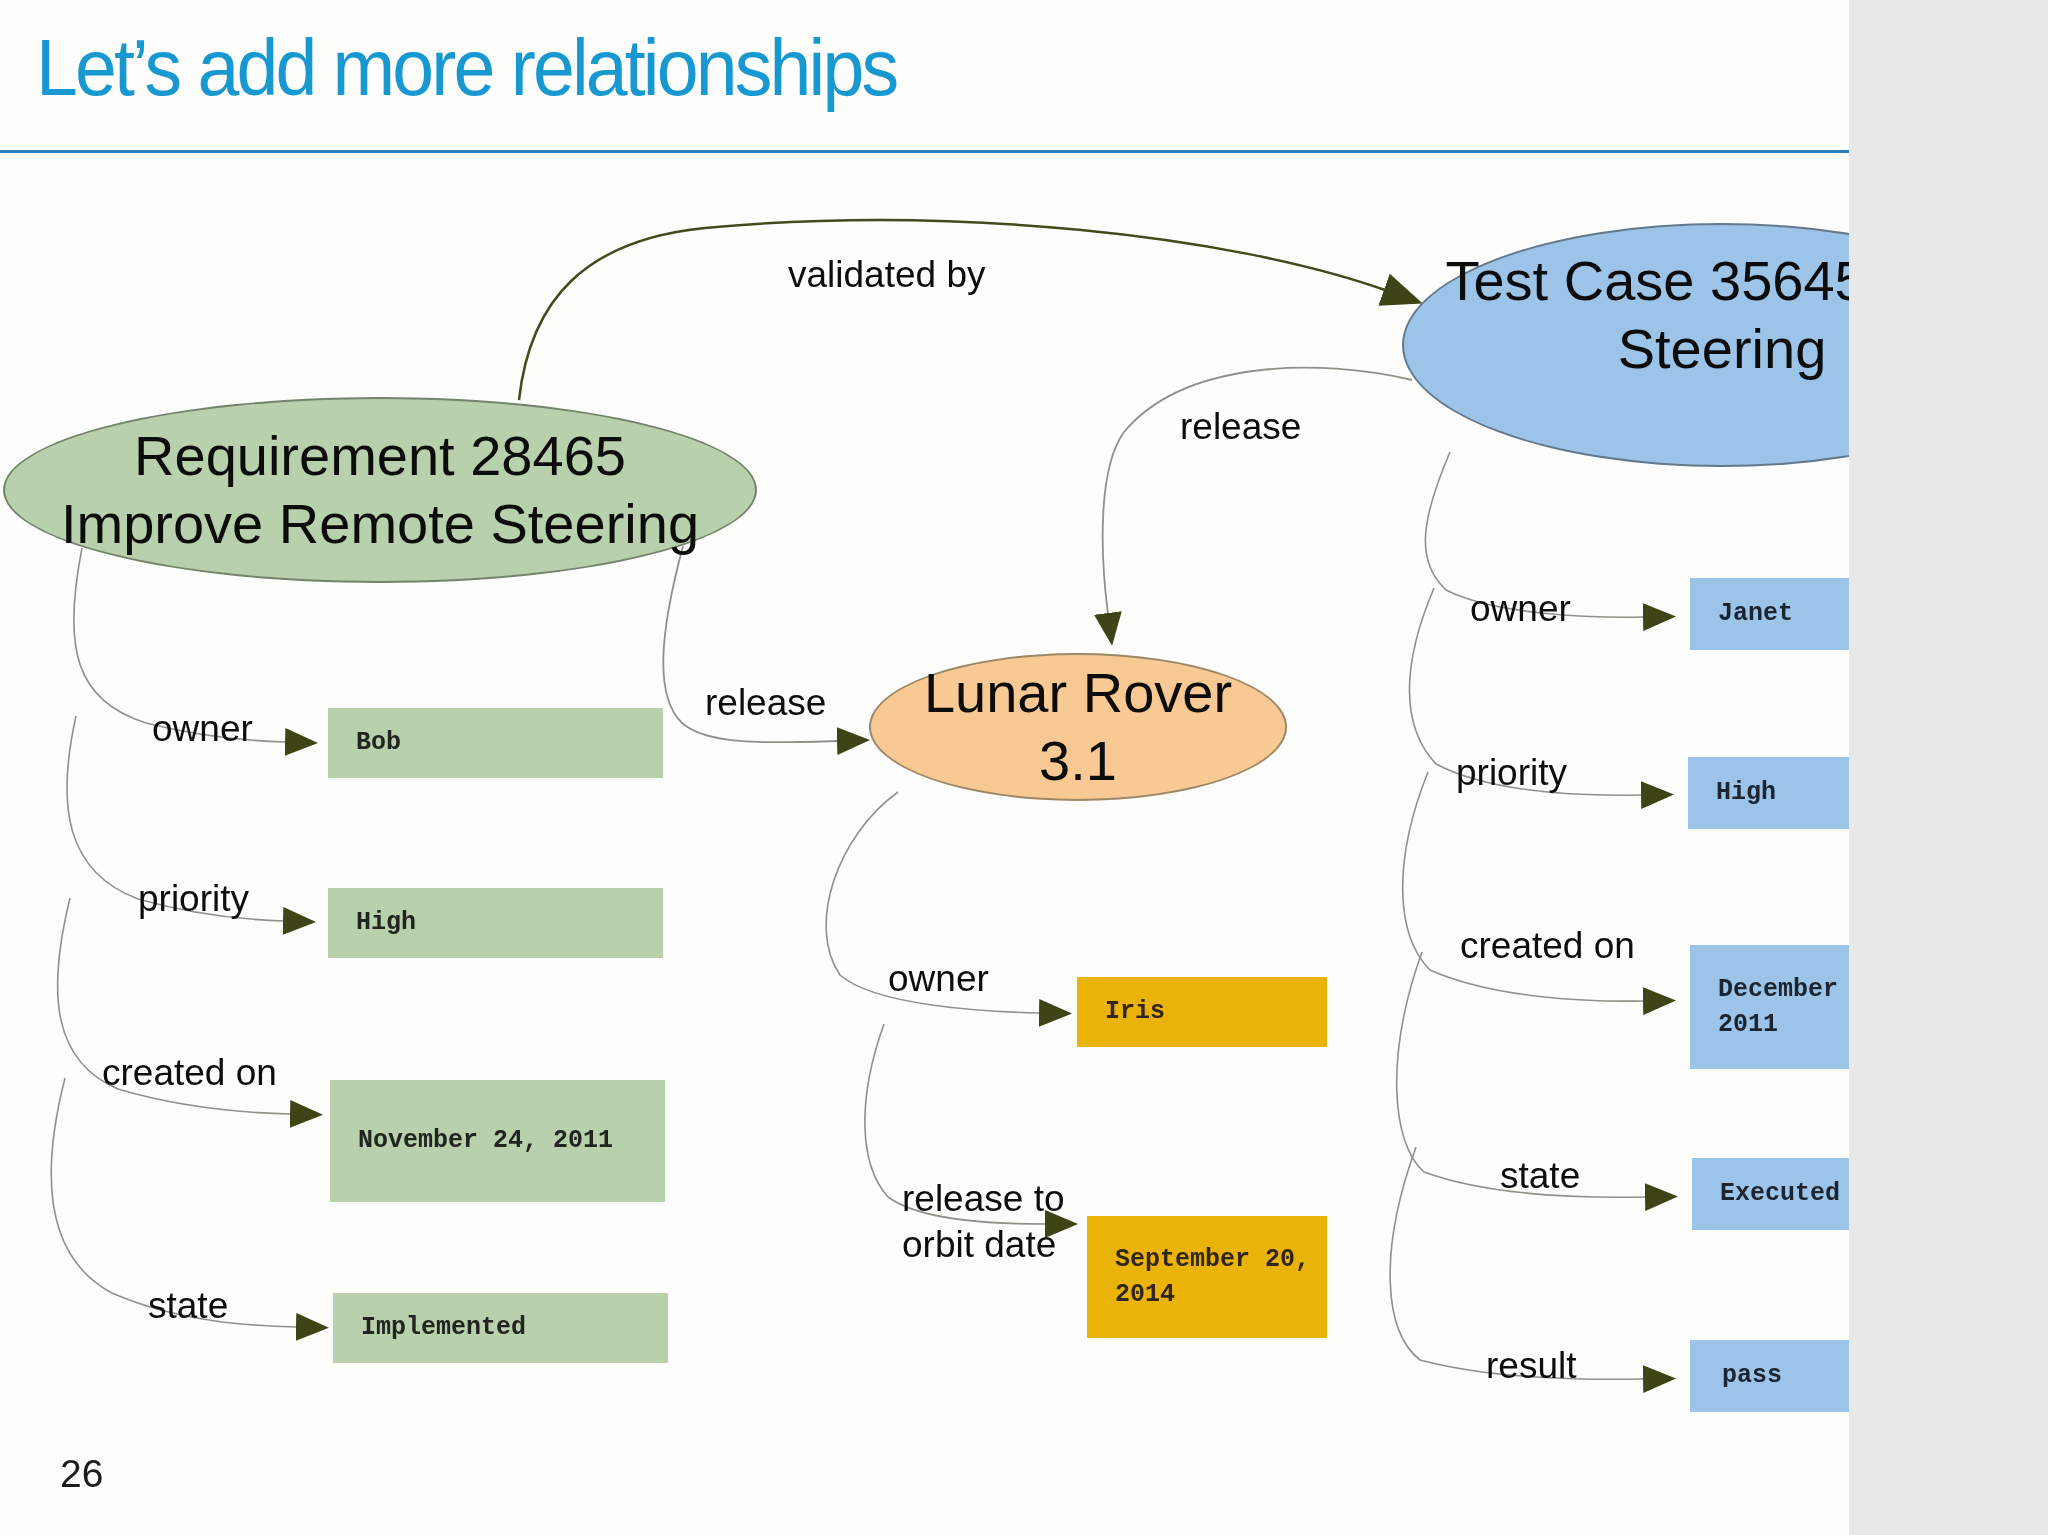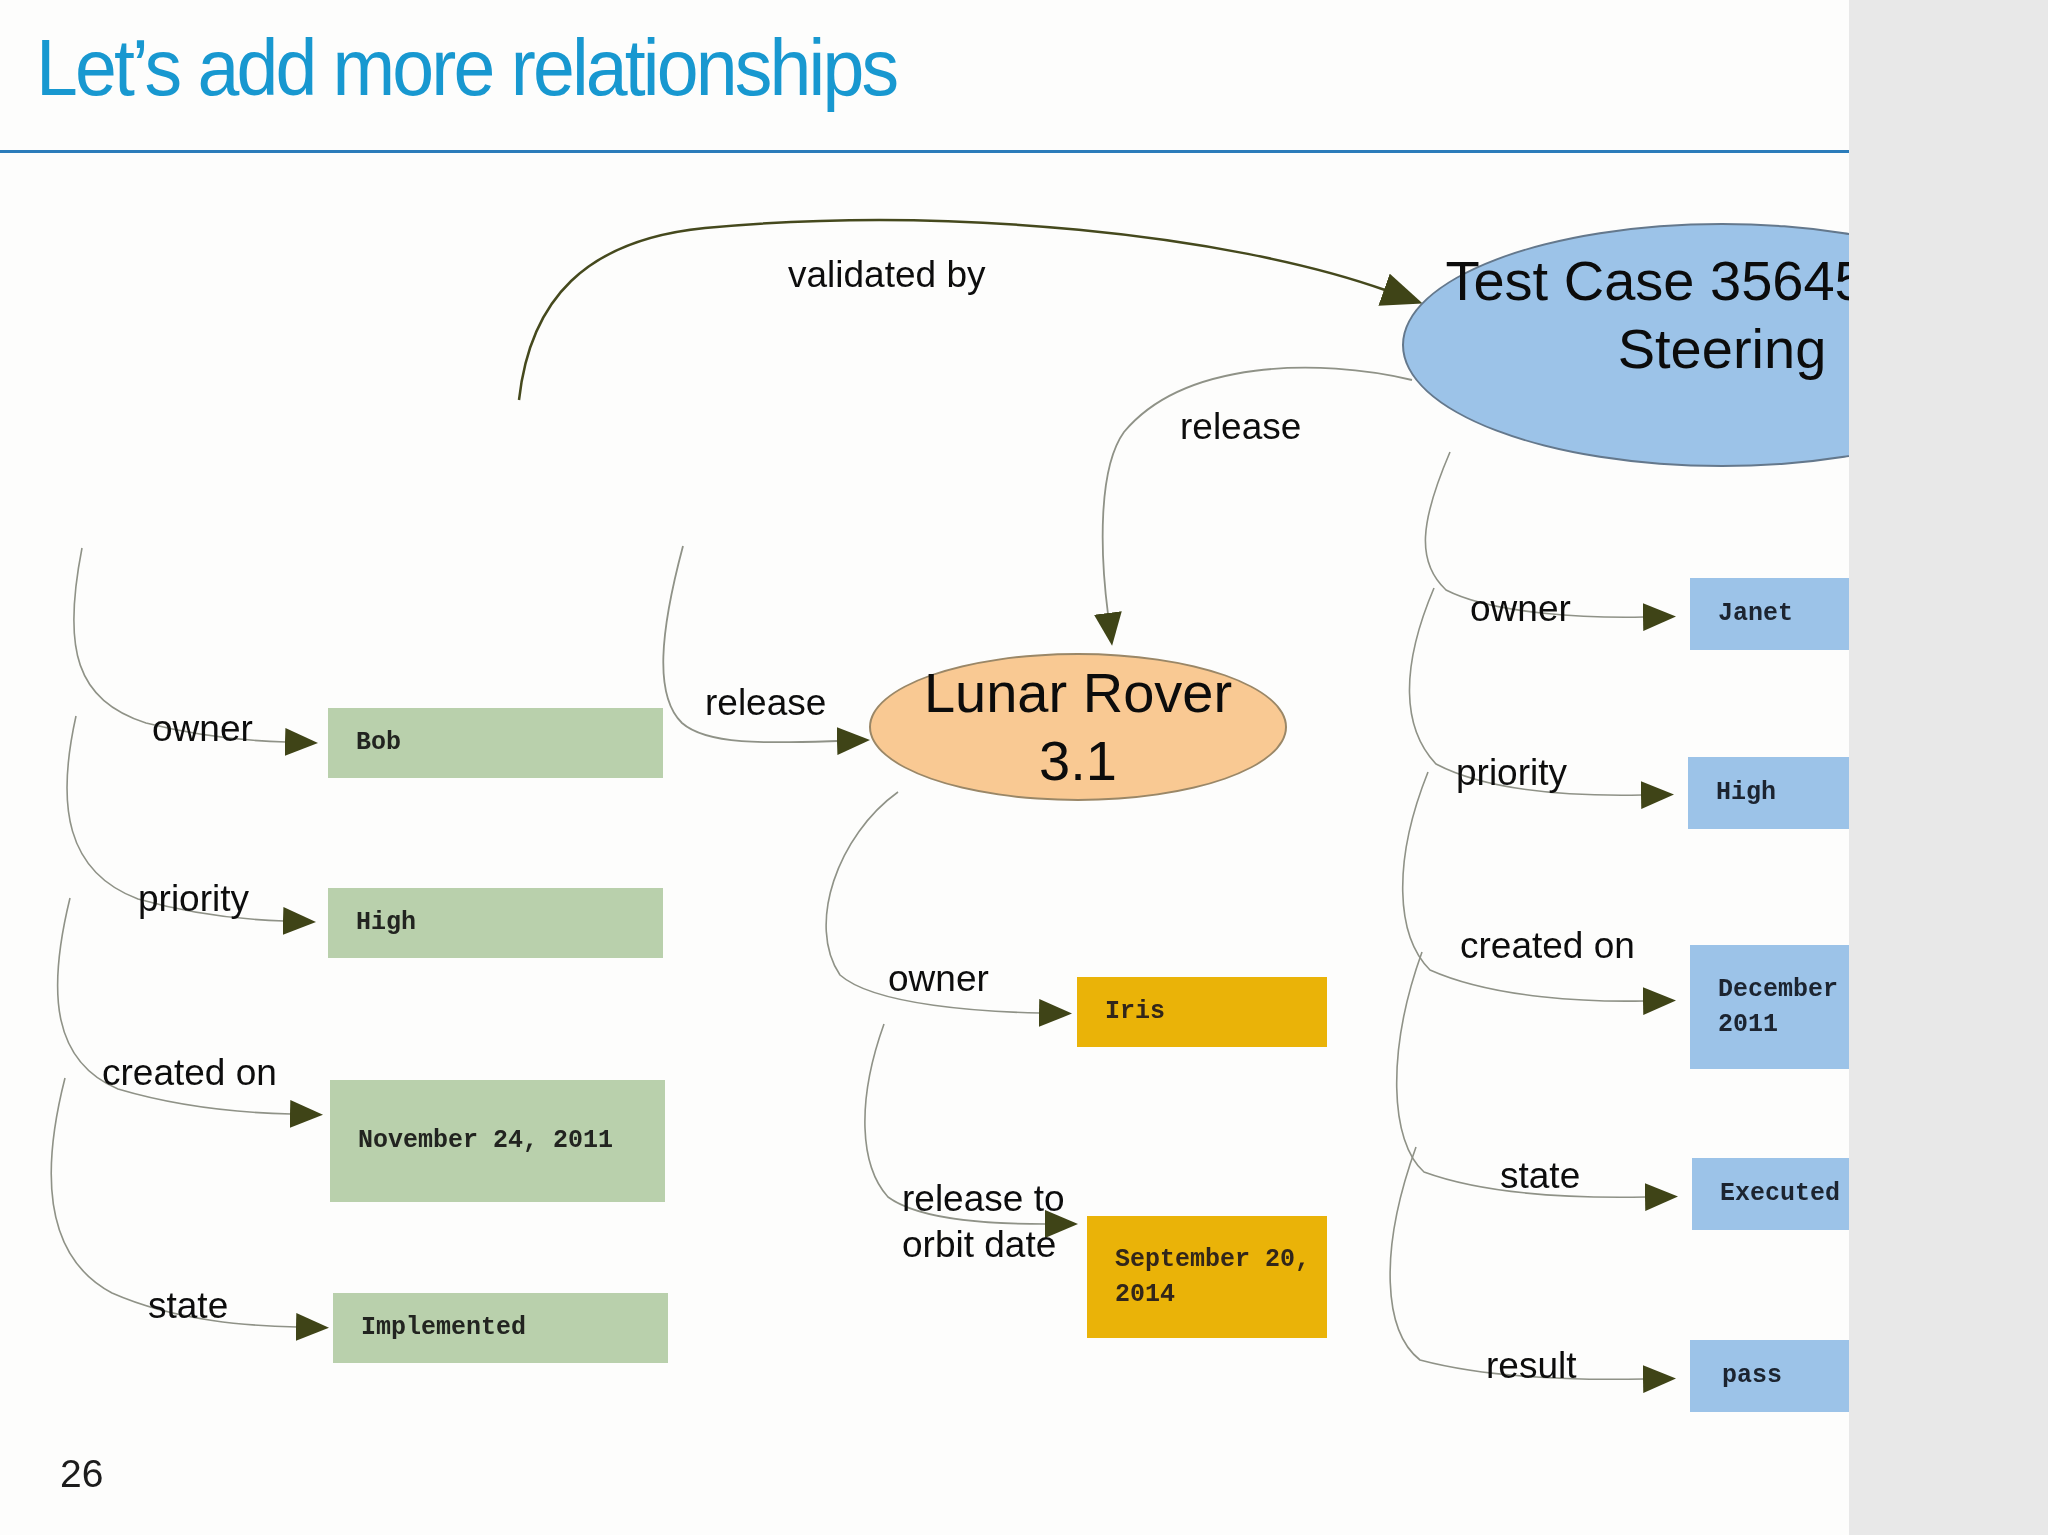--- a/index.html
+++ b/index.html
@@ -79,20 +79,22 @@
     <path d="M 898 792 C 838 835 806 925 840 975 C 875 1006 988 1012 1040 1013" fill="none" stroke="#8f9287" stroke-width="1.6" marker-end="url(#ah)"></path>
     <path d="M 884 1024 C 856 1102 860 1166 888 1197 C 922 1222 1000 1224 1046 1224" fill="none" stroke="#8f9287" stroke-width="1.6" marker-end="url(#ah)"></path>
 
     <path d="M 1450 452 C 1420 522 1416 562 1446 590 C 1495 615 1592 618 1644 617" fill="none" stroke="#8f9287" stroke-width="1.6" marker-end="url(#ah)"></path>
     <path d="M 1434 588 C 1400 668 1402 728 1436 764 C 1495 795 1590 796 1642 795" fill="none" stroke="#8f9287" stroke-width="1.6" marker-end="url(#ah)"></path>
     <path d="M 1428 772 C 1392 862 1396 936 1430 970 C 1495 999 1592 1002 1644 1001" fill="none" stroke="#8f9287" stroke-width="1.6" marker-end="url(#ah)"></path>
     <path d="M 1422 952 C 1386 1052 1390 1142 1424 1172 C 1495 1198 1594 1198 1646 1197" fill="none" stroke="#8f9287" stroke-width="1.6" marker-end="url(#ah)"></path>
     <path d="M 1416 1147 C 1378 1252 1384 1332 1420 1360 C 1495 1380 1592 1380 1644 1379" fill="none" stroke="#8f9287" stroke-width="1.6" marker-end="url(#ah)"></path>
   </svg>
 
+  <div class="node green" style="left:3px;top:397px;width:754px;height:186px;">Requirement 28465
+Improve Remote Steering</div>
 
   <div class="node blue" style="left:1402px;top:223px;width:640px;height:244px;">Test Case 35645: Test
 Steering</div>
 
   <div class="node orange" style="left:869px;top:653px;width:418px;height:148px;">Lunar Rover
 3.1</div>
 
   <div class="elabel" style="left:788px;top:252px;">validated by</div>
   <div class="elabel" style="left:705px;top:680px;">release</div>
   <div class="elabel" style="left:1180px;top:404px;">release</div>

